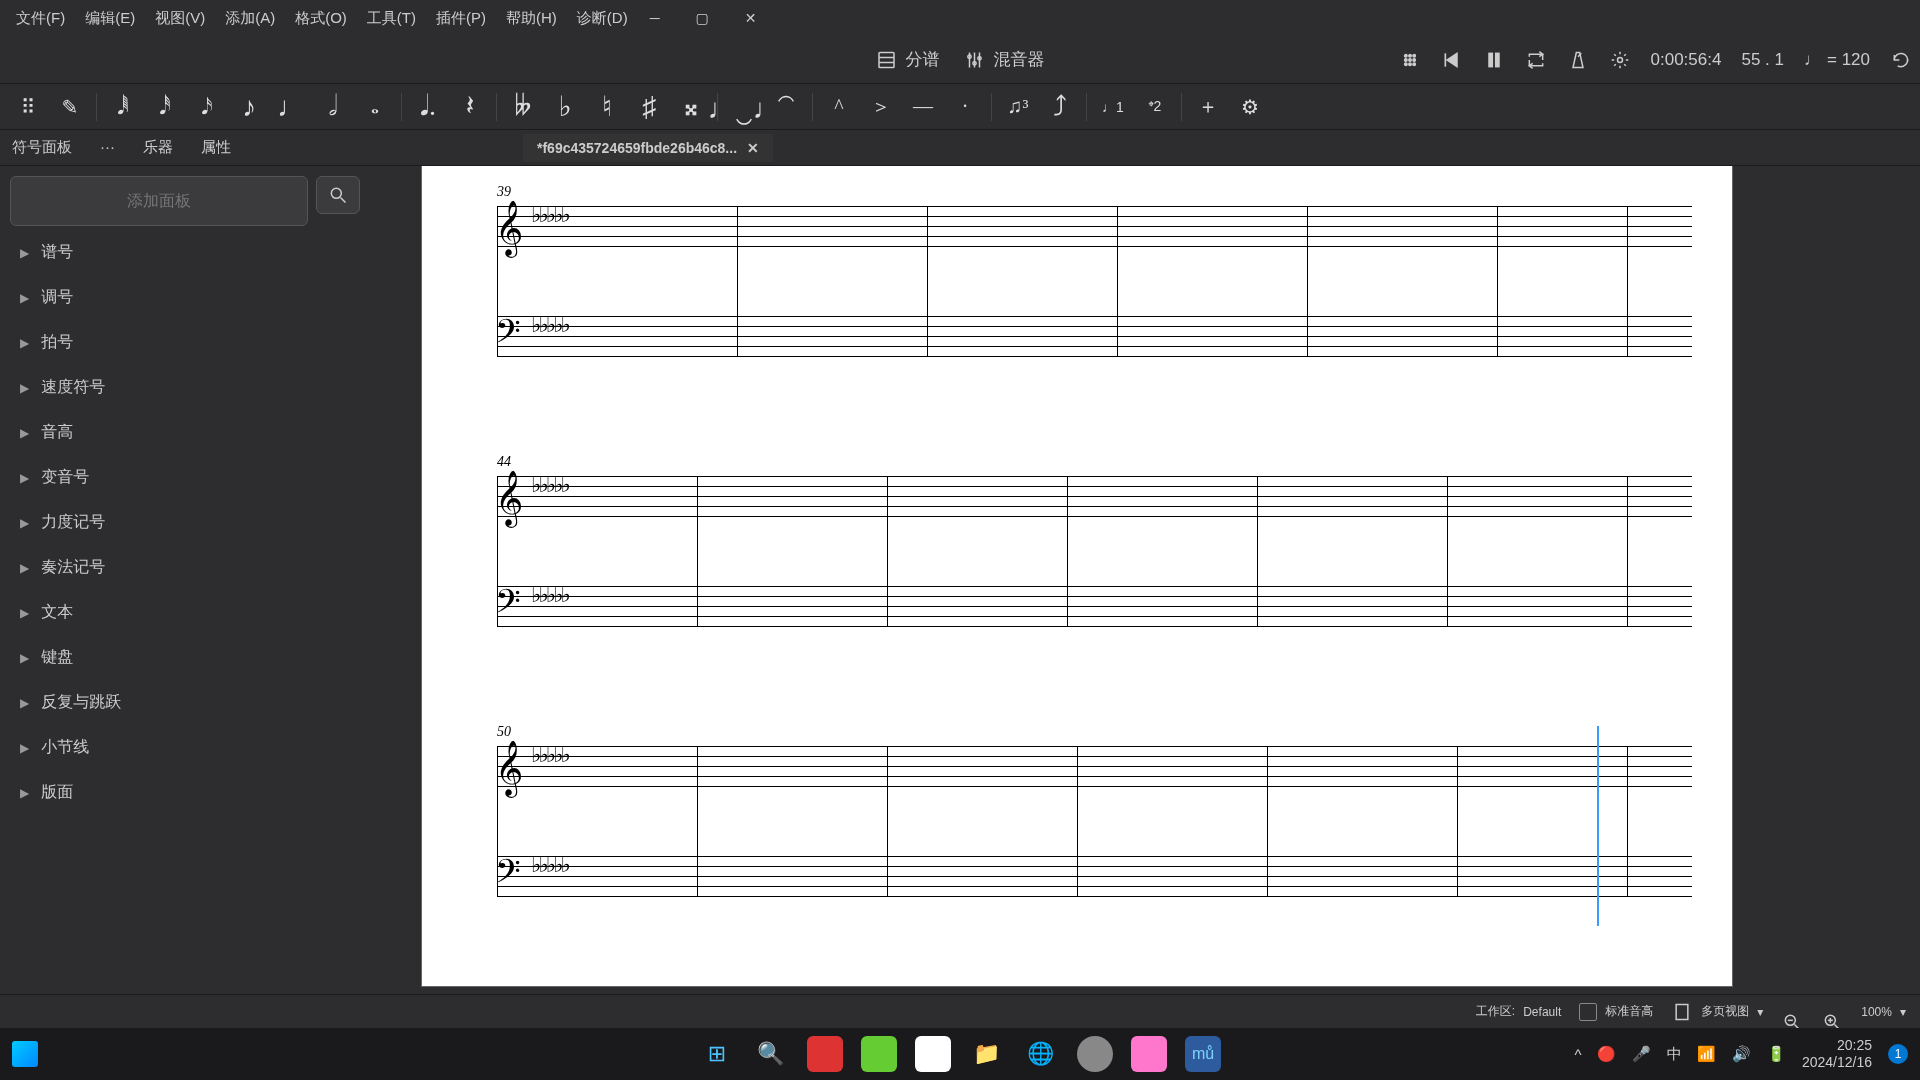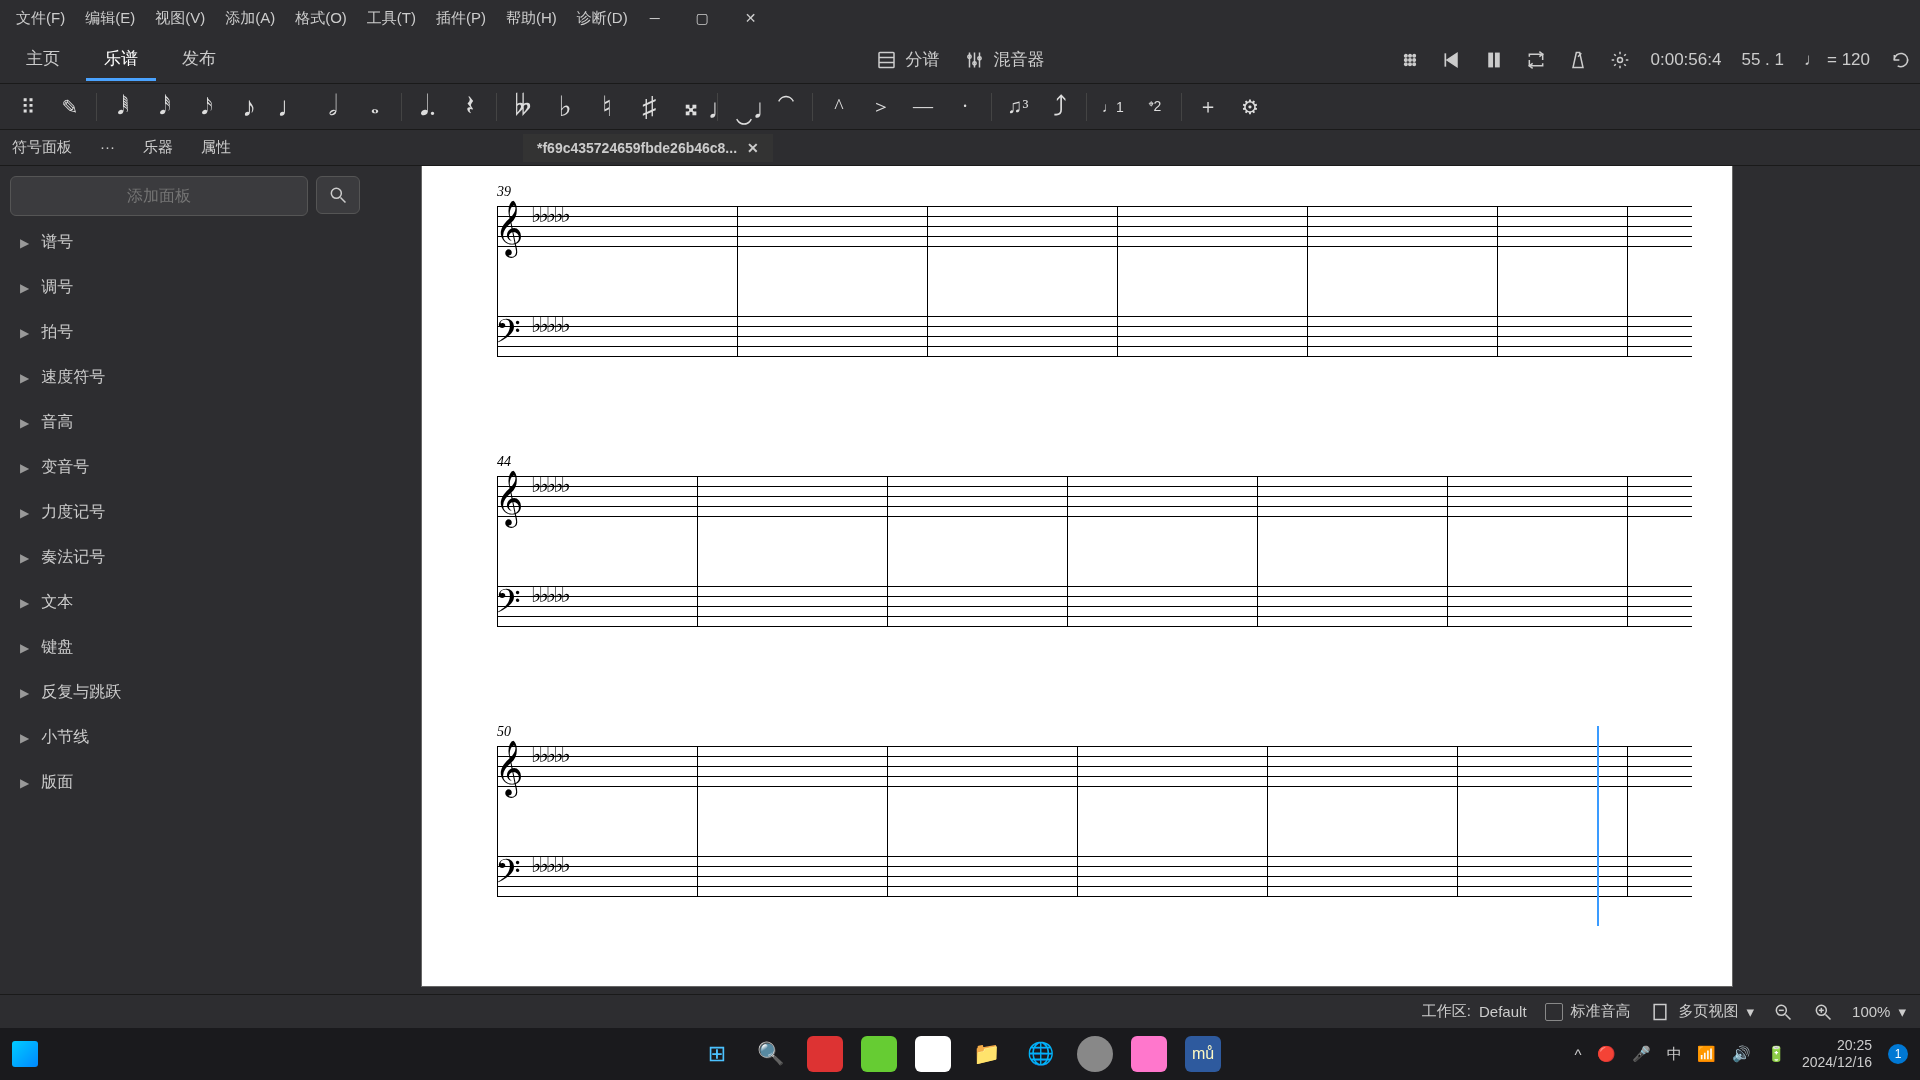--- a/index.html
+++ b/index.html
@@ -37,35 +37,35 @@
 .subtabs { display: flex; gap: 4px; font-size: 15px; }
 .subtabs span { padding: 6px 12px; cursor: pointer; }
 .doctabs { display: flex; margin-left: 280px; font-weight: bold; }
 .doctab { display: flex; align-items: center; gap: 10px; padding: 6px 14px; background: #333; font-size: 14px; cursor: pointer; }
 .doctab .close { font-size: 14px; }
 
 
 .main { flex: 1; display: flex; min-height: 0; }
 .sidebar { width: 370px; background: #2d2d30; display: flex; flex-direction: column; padding: 10px; gap: 8px; overflow: auto; }
 .searchrow { display: flex; gap: 8px; }
-.searchrow input { flex: 1; height: 40px; background: #3b3b3e; border: 1px solid #555; border-radius: 6px; color: #ccc; text-align: center; font-size: 16px; }
+.searchrow input { flex: 1; height: 50px; background: #3b3b3e; border: 1px solid #555; border-radius: 6px; color: #ccc; text-align: center; font-size: 16px; }
 .searchrow .sbtn { width: 44px; height: 38px; background: #3b3b3e; border: 1px solid #555; border-radius: 6px; display: flex; align-items: center; justify-content: center; cursor: pointer; }
 .cat { display: flex; align-items: center; gap: 12px; padding: 8px 10px; font-size: 16px; cursor: pointer; }
 .cat .arr { font-size: 12px; color: #999; }
 
 .canvas { flex: 1; background: #2d2d30; position: relative; overflow: hidden; }
 .page { position: absolute; left: 52px; top: 0; width: 1310px; height: 820px; background: #fff; box-shadow: 0 0 0 1px #666; }
 .staff-block { position: absolute; left: 75px; right: 40px; }
 .measure-num { position: absolute; left: 0; top: -22px; font-size: 14px; font-style: italic; color: #000; font-family: serif; }
 .staff-line { position: absolute; left: 0; right: 0; height: 1px; background: #000; }
 .barline { position: absolute; top: 0; width: 1px; background: #000; }
 .playhead { position: absolute; width: 2px; background: #3a9bff; }
 
 
-.statusbar { height: 34px; background: #2d2d30; display: flex; align-items: center; justify-content: flex-end; gap: 18px; padding: 16px 14px; font-size: 15px; border-top: 1px solid #1a1a1a; }
+.statusbar { height: 34px; background: #2d2d30; display: flex; justify-content: flex-end; gap: 18px; padding: 16px 14px; font-size: 12px; border-top: 1px solid #1a1a1a; }
 .statusbar .grp { display: flex; align-items: center; gap: 8px; }
 .checkbox { width: 18px; height: 18px; border: 1px solid #888; border-radius: 2px; }
 
 
 .taskbar { height: 52px; background: #1a1a1d; display: flex; align-items: center; padding: 0 12px; }
 .taskbar .start { width: 26px; height: 26px; background: linear-gradient(135deg,#0cf,#08f); border-radius: 3px; }
 .taskbar .center { position: absolute; left: 50%; transform: translateX(-50%); display: flex; gap: 18px; }
 .taskbar .ticon { width: 36px; height: 36px; border-radius: 6px; display: flex; align-items: center; justify-content: center; font-size: 22px; }
 .taskbar .tray { margin-left: auto; display: flex; align-items: center; gap: 16px; font-size: 15px; }
 .taskbar .clock { text-align: right; font-size: 14px; line-height: 1.2; }
@@ -86,25 +86,20 @@
     <span>诊断(D)</span>
   </div>
   <div class="win-controls">
     <span>─</span>
     <span>▢</span>
     <span>✕</span>
   </div>
 </div>
 
 <div class="tabrow">
-  <div class="maintabs">
-    <span>主页</span>
-    <span class="active">乐谱</span>
-    <span>发布</span>
-  </div>
   <div class="center-controls">
     <div class="grp">
       <span class="icon">
           <svg viewBox="0 0 24 24">
             <rect x="3" y="3" width="18" height="18" rx="1"></rect>
             <line x1="3" y1="9" x2="21" y2="9"></line>
             <line x1="3" y1="15" x2="21" y2="15"></line>
           </svg>
         </span>
       <span>分谱</span>
@@ -432,21 +427,21 @@
   <div class="center">
     <div class="ticon" style="color:#4cc2ff">⊞</div>
     <div class="ticon">🔍</div>
     <div class="ticon" style="background:#d33">　</div>
     <div class="ticon" style="background:#6c3">　</div>
     <div class="ticon" style="background:#fff">　</div>
     <div class="ticon">📁</div>
     <div class="ticon">🌐</div>
     <div class="ticon" style="background:#888;border-radius:50%">　</div>
     <div class="ticon" style="background:#f7c">　</div>
-    <div class="ticon" style="background:#2e5a9e;color:#fef9c3;font-size:16px">mů</div>
+    <div class="ticon" style="background:#2e5a9e;color:#7dd3fc;font-size:16px">mů</div>
   </div>
   <div class="tray">
     <span>^</span>
     <span>🔴</span>
     <span>🎤</span>
     <span>中</span>
     <span>📶</span>
     <span>🔊</span>
     <span>🔋</span>
     <div class="clock">

